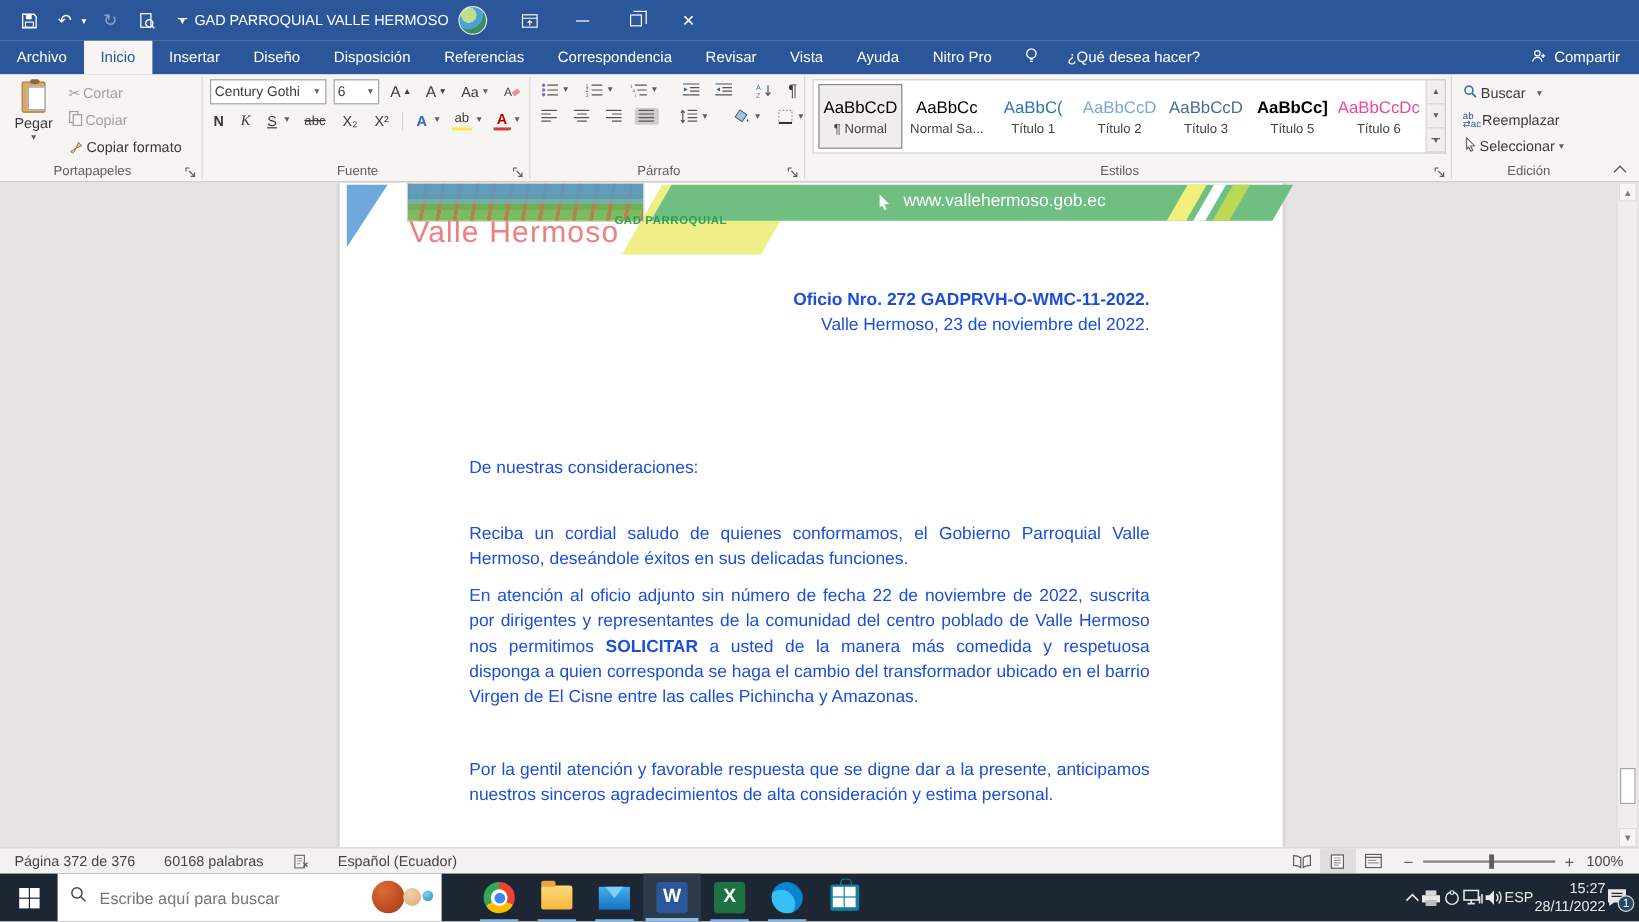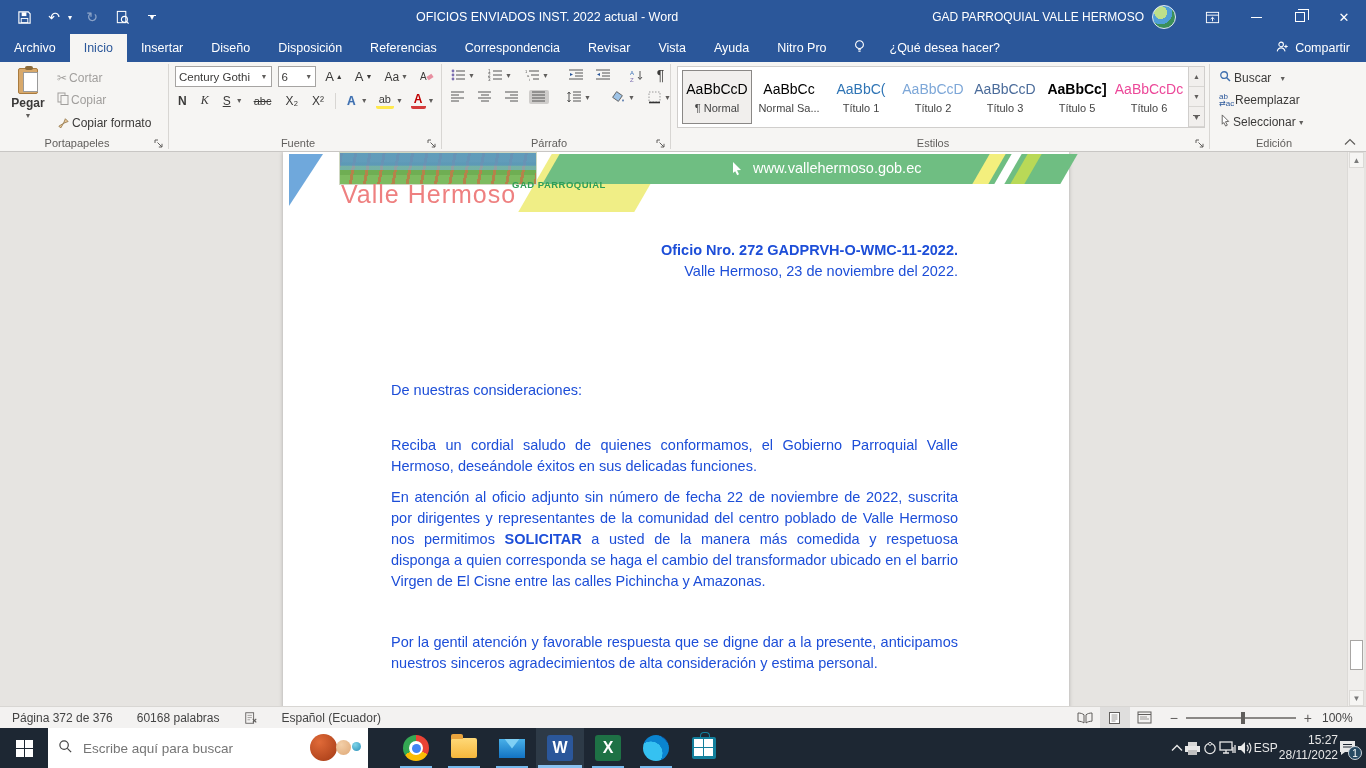--- a/index.html
+++ b/index.html
@@ -41,21 +41,21 @@
   .launcher { position:absolute; right:3px; bottom:2px; width:11px; height:11px; }
   .rowstack { display:flex; flex-direction:column; gap:5px; }
   .hrow { display:flex; align-items:center; gap:6px; }
   .rbtn { display:flex; align-items:center; gap:2px; padding:1px 3px; border-radius:2px; color:#3b3a39; }
   .rbtn.disabled { color:#a19f9d; }
   .rbtn.active { background:#cfcdcb; }
   .caret { font-size:7px; color:#605e5c; }
   .combo { background:#fff; border:1px solid #a6a4a2; height:21px; display:flex; align-items:center;
     font-size:11.5px; padding:0 3px; justify-content:space-between; }
   .fx { font-size:13px; }
-  .paste-big { width:44px; display:flex; flex-direction:column; align-items:center; gap:2px; padding-top:2px;font-weight:bold; }
+  .paste-big { width:44px; display:flex; flex-direction:column; align-items:center; gap:2px; padding-top:2px; }
   .clipboard { width:20px; height:26px; background:#d8a96c; border:1px solid #a97b3e; border-radius:2px; position:relative; }
   .clipboard:before { content:""; position:absolute; left:4px; top:3px; width:13px; height:18px; background:#fff; border:1px solid #9a9a9a; }
   .clipboard:after { content:""; position:absolute; left:6px; top:-3px; width:8px; height:4px; background:#8a6a3a; border-radius:2px; }
   .ucase { text-decoration:underline; }
   .strike { text-decoration:line-through; }
   .hl-ab { border-bottom:3px solid #ffe94d; line-height:1; }
   .fc-a { border-bottom:3px solid #d43b3b; line-height:1; }
   .eff-a { color:#3f6fae; text-shadow:0 0 1px #9fc0e8; }
 
   
@@ -175,21 +175,20 @@
       <span class="qbtn disabled">↻</span>
       <span class="qbtn">
         <svg width="15" height="15" viewBox="0 0 16 16">
             <rect x="2.5" y="1.5" width="9" height="12" fill="none" stroke="#fff" stroke-width="1.1"></rect>
             <circle cx="10" cy="10" r="3.2" fill="none" stroke="#fff" stroke-width="1.2"></circle>
             <path d="M12.3 12.3l2.2 2.2" stroke="#fff" stroke-width="1.3"></path>
           </svg>
       </span>
       <span class="qbtn" style="flex-direction:column;font-size:8px;line-height:4px;"><span style="border-top:1px solid #fff;width:8px;display:block;"></span>▾</span>
     </div>
-    <div class="tb-title">OFICIOS ENVIADOS INST. 2022 actual  -  Word</div>
     <div class="tb-right">
       <span class="account-name">GAD PARROQUIAL VALLE HERMOSO</span>
       <span class="avatar"></span>
       <span class="winbtn">
         <svg width="15" height="15" viewBox="0 0 16 16">
             <rect x="1.5" y="2.5" width="13" height="11" fill="none" stroke="#fff"></rect>
             <path d="M1.5 5.5h13" stroke="#fff"></path>
             <path d="M8 12V8M6 9.7L8 7.8l2 1.9" stroke="#fff" fill="none"></path>
           </svg>
       </span>

